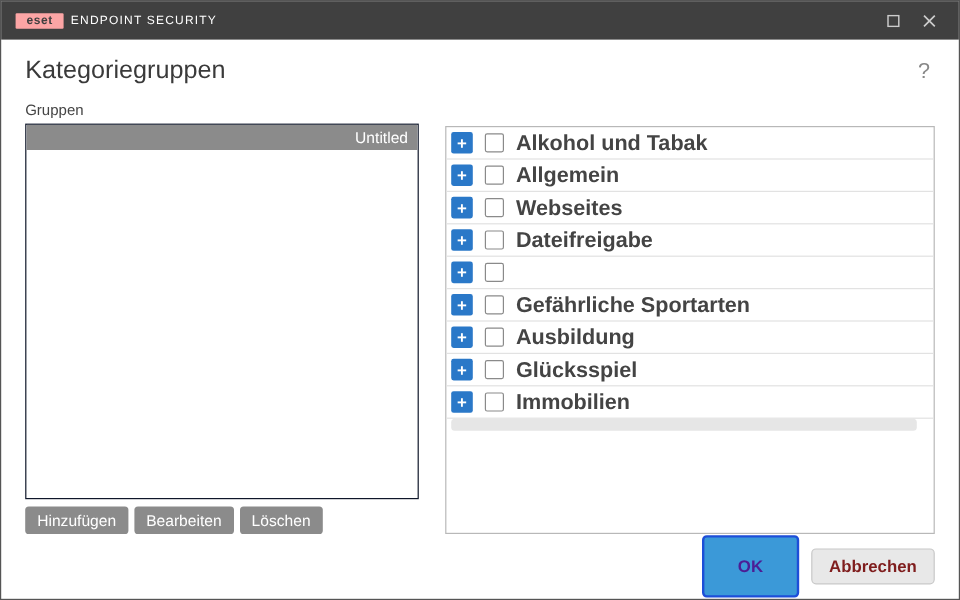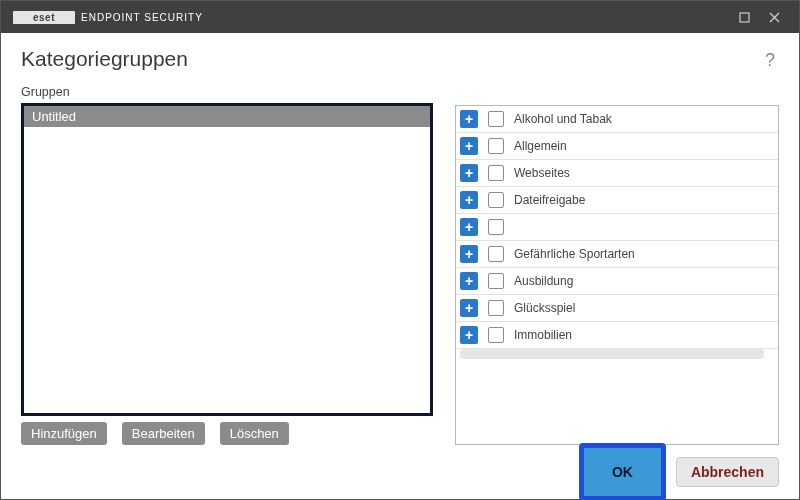--- a/index.html
+++ b/index.html
@@ -1,44 +1,44 @@
 <!DOCTYPE html>
 <html><head>
 <meta charset="utf-8">
 <style>
   * { box-sizing: border-box; margin: 0; padding: 0; }
   html, body { width: 800px; height: 500px; overflow: hidden; font-family: "Segoe UI", Arial, sans-serif; }
   .window { width: 800px; height: 500px; background: #fff; display: flex; flex-direction: column; border: 1px solid #555; }
   .titlebar { height: 32px; background: #404040; color: #fff; display: flex; align-items: center; padding: 0 10px 0 12px; }
-  .brand-box { background: #e5e5e5; color: #404040; font-weight: 700; font-size: 10px; padding: 1px 20px; letter-spacing: 0.5px; border-radius: 1px; margin-right: 6px; }
+  .brand-box { background: #fca5a5; color: #404040; font-weight: 700; font-size: 10px; padding: 1px 9px; letter-spacing: 0.5px; border-radius: 1px; margin-right: 6px; }
   .titlebar-title { font-size: 10px; font-weight: 300; letter-spacing: 1px; }
   .titlebar-spacer { flex: 1; }
   .titlebar-btn { width: 30px; height: 32px; display: flex; align-items: center; justify-content: center; color: #ccc; cursor: pointer; }
   .content { flex: 1; padding: 14px 20px 0 20px; display: flex; flex-direction: column; min-height: 0; }
   .header-row { display: flex; align-items: baseline; justify-content: flex-end; }
   .page-heading { font-size: 21px; font-weight: 400; color: #3a3a3a; flex: 1; }
   .help-q { color: #888; font-size: 18px; cursor: pointer; padding: 0 4px; }
   .description { font-size: 12.5px; color: #444; margin-top: 12px; line-height: 1.45; }
   .panels { display: flex; gap: 22px; margin-top: 14px; flex: 1; min-height: 0; }
-  .panel-left { width: 412px; display: flex; flex-direction: column; }
+  .panel-left { width: 328px; display: flex; flex-direction: column; }
   .panel-label { font-size: 12.5px; color: #444; margin-bottom: 4px; }
-  .groups-list { flex: 1; border: 3px solid #0f172a; background: #fff; overflow-y: auto; }
+  .groups-list { flex: 1; border: 1px solid #0f172a; background: #fff; overflow-y: auto; text-align: right; }
   .group-item { padding: 3px 8px; font-size: 13px; cursor: pointer; }
   .group-item.selected { background: #8b8b8b; color: #fff; }
-  .left-buttons { margin-top: 6px; display: flex; gap: 15px; }
+  .left-buttons { margin-top: 6px; display: flex; gap: 5px; }
   .gray-btn { background: #8b8b8b; color: #fff; border: none; padding: 4px 10px; font-size: 13px; border-radius: 3px; cursor: pointer; }
   .panel-right { flex: 1; display: flex; flex-direction: column; margin-top: 20px; }
   .cat-box { flex: 1; border: 1px solid #b8b8b8; background: #fff; display: flex; overflow: hidden; }
   .cat-scroll { flex: 1; overflow-y: scroll; }
   .cat-row { display: flex; align-items: center; height: 27px; border-bottom: 1px solid #e2e2e2; padding-left: 4px; }
   .expander { width: 18px; height: 18px; background: #2a78c8; color: #fff; display: flex; align-items: center; justify-content: center; border-radius: 2px; font-size: 14px; font-weight: 700; cursor: pointer; margin-right: 10px; flex-shrink: 0; line-height: 1; }
   .cb { width: 16px; height: 16px; border: 1px solid #8a8a8a; border-radius: 2px; background: #fff; margin-right: 10px; cursor: pointer; flex-shrink: 0; }
-  .cat-label { font-size: 12px; color: #444; font-weight: 400; }
+  .cat-label { font-size: 18px; color: #444; font-weight: 700; }
   .footer { height: 54px; display: flex; align-items: center; justify-content: flex-end; gap: 10px; padding: 0 20px; }
-  .ok-btn { background: #3b99d8; color: #0f172a; border: 5px solid #1d4ed8; padding: 16px 28px; font-size: 14px; font-weight: 600; border-radius: 4px; cursor: pointer; }
+  .ok-btn { background: #3b99d8; color: #4c1d95; border: 2px solid #1d4ed8; padding: 16px 28px; font-size: 14px; font-weight: 600; border-radius: 4px; cursor: pointer; }
   .cancel-btn { background: #e8e8e8; color: #7f1d1d; border: 1px solid #c8c8c8; padding: 6px 14px; font-size: 14px; font-weight: 600; border-radius: 4px; cursor: pointer; }
   .cat-scroll::-webkit-scrollbar { width: 12px; }
   .cat-scroll::-webkit-scrollbar-track { background: #f2f2f2; }
   .cat-scroll::-webkit-scrollbar-thumb { background: #c2c2c2; border-radius: 2px; }
   .hscroll-stub { height:10px; background:#e6e6e6; margin:0 14px 4px 4px; border-radius:3px; }
 </style>
 </head>
 <body>
 
 <div class="window">

